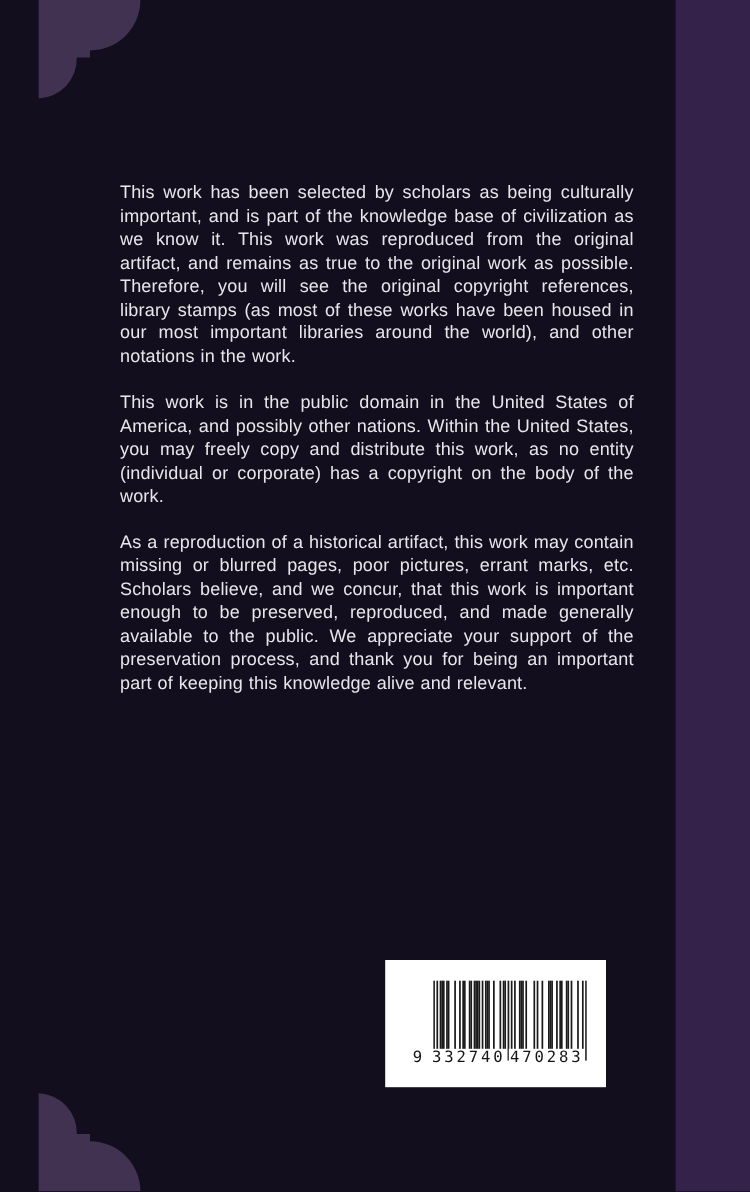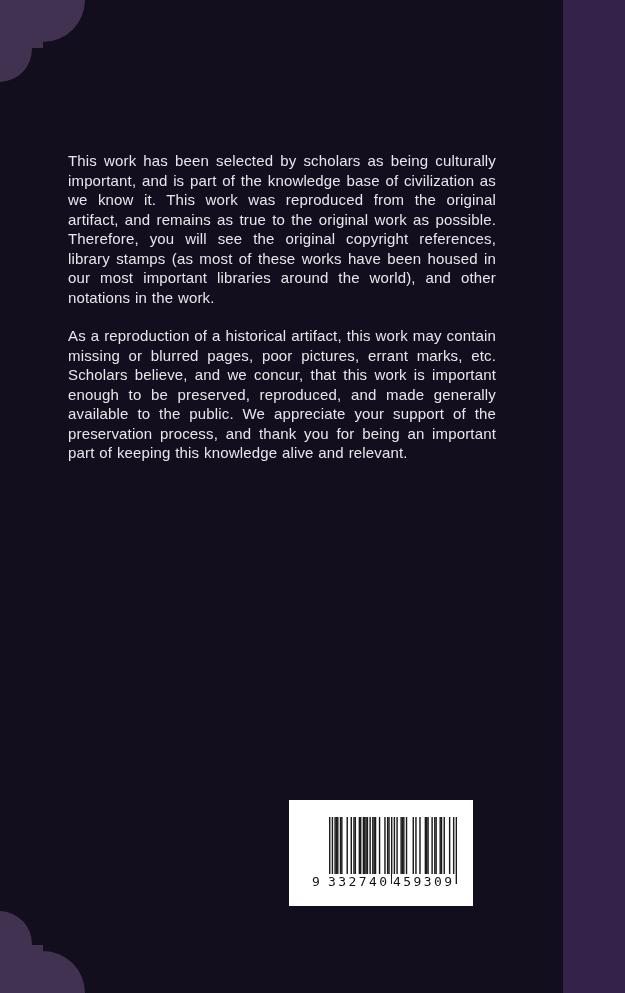--- a/index.html
+++ b/index.html
@@ -3,21 +3,21 @@
 <meta charset="utf-8">
 <style>
   html, body { margin: 0; padding: 0; }
   body {
     width: 625px; height: 993px;
     position: relative;
     overflow: hidden;
     background: #130e1e;
     font-family: "Liberation Sans", sans-serif;
   }
-  .cover { position: absolute; inset: 0; }
+  .cover { position: absolute; inset: 0; margin-left: 32px; }
 
   .spine-strip {
     position: absolute;
     top: 0; right: 0;
     width: 62px; height: 993px;
   }
 
   .ornament { position: absolute; left: 0; width: 90px; height: 86px; }
   .ornament.top { top: 0; }
   .ornament.bottom { bottom: 0; transform: scaleY(-1); }
@@ -80,20 +80,21 @@
     </svg>
   </div>
   <div class="ornament bottom">
     <svg width="90" height="86" viewBox="0 0 90 86" aria-hidden="true">
       <path class="ornament-path" d="M0,0 L85,0 A42,42 0 0 1 43,42 L43,48 L32,48 A33,33 0 0 1 0,82 Z" fill="#413251"></path>
     </svg>
   </div>
 
   <div class="text-block" style="color: rgb(231, 230, 234);">
     <p>This work has been selected by scholars as being culturally important, and is part of the knowledge base of civilization as we know it. This work was reproduced from the original artifact, and remains as true to the original work as possible. Therefore, you will see the original copyright references, library stamps (as most of these works have been housed in our most important libraries around the world), and other notations in the work.</p>
+    <p>This work is in the public domain in the United States of America, and possibly other nations. Within the United States, you may freely copy and distribute this work, as no entity (individual or corporate) has a copyright on the body of the work.</p>
     <p>As a reproduction of a historical artifact, this work may contain missing or blurred pages, poor pictures, errant marks, etc. Scholars believe, and we concur, that this work is important enough to be preserved, reproduced, and made generally available to the public. We appreciate your support of the preservation process, and thank you for being an important part of keeping this knowledge alive and relevant.</p>
   </div>
 
   <div class="barcode-label">
     <svg class="barcode-bars" viewBox="0 0 128 67" preserveAspectRatio="none">
         <rect x="0.00" y="0" width="1.43" height="67" fill="#1b1b1b"></rect>
         <rect x="2.69" y="0" width="1.43" height="67" fill="#1b1b1b"></rect>
         <rect x="5.39" y="0" width="1.43" height="59" fill="#1b1b1b"></rect>
         <rect x="6.74" y="0" width="1.43" height="59" fill="#1b1b1b"></rect>
         <rect x="8.08" y="0" width="1.43" height="59" fill="#1b1b1b"></rect>
@@ -136,17 +137,17 @@
         <rect x="110.48" y="0" width="1.43" height="59" fill="#1b1b1b"></rect>
         <rect x="111.83" y="0" width="1.43" height="59" fill="#1b1b1b"></rect>
         <rect x="114.53" y="0" width="1.43" height="59" fill="#1b1b1b"></rect>
         <rect x="119.92" y="0" width="1.43" height="59" fill="#1b1b1b"></rect>
         <rect x="123.96" y="0" width="1.43" height="67" fill="#1b1b1b"></rect>
         <rect x="126.65" y="0" width="1.43" height="67" fill="#1b1b1b"></rect>
       </svg>
     <div class="barcode-digits">
       <span class="digit-prefix">9</span>
       <span class="digit-group1">332740</span>
-      <span class="digit-group2">459309</span>
+      <span class="digit-group2">470283</span>
     </div>
   </div>
 
 </div>
 
 </body></html>

